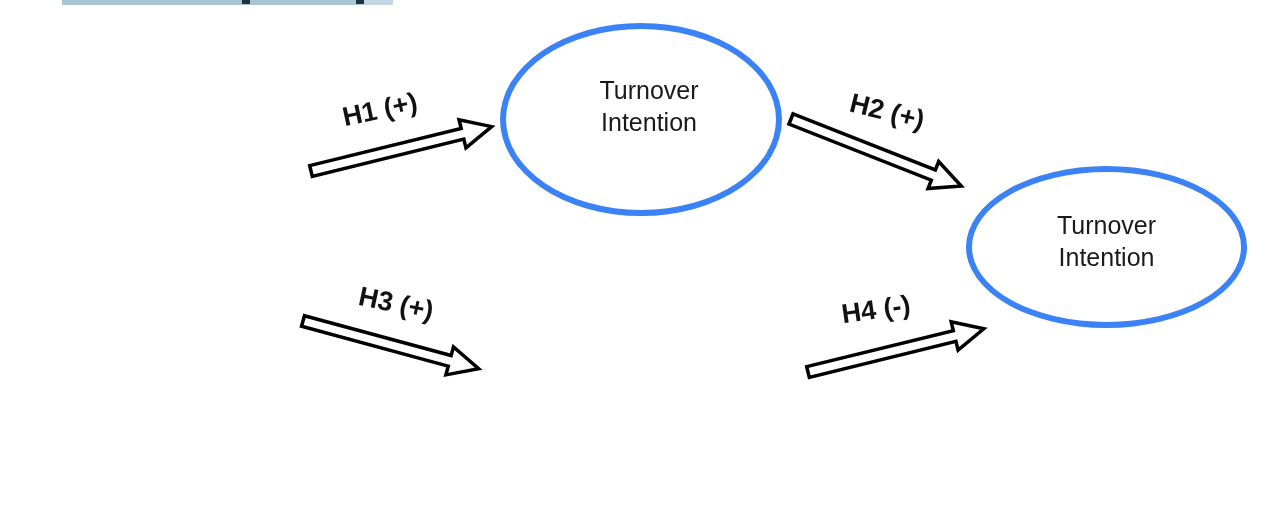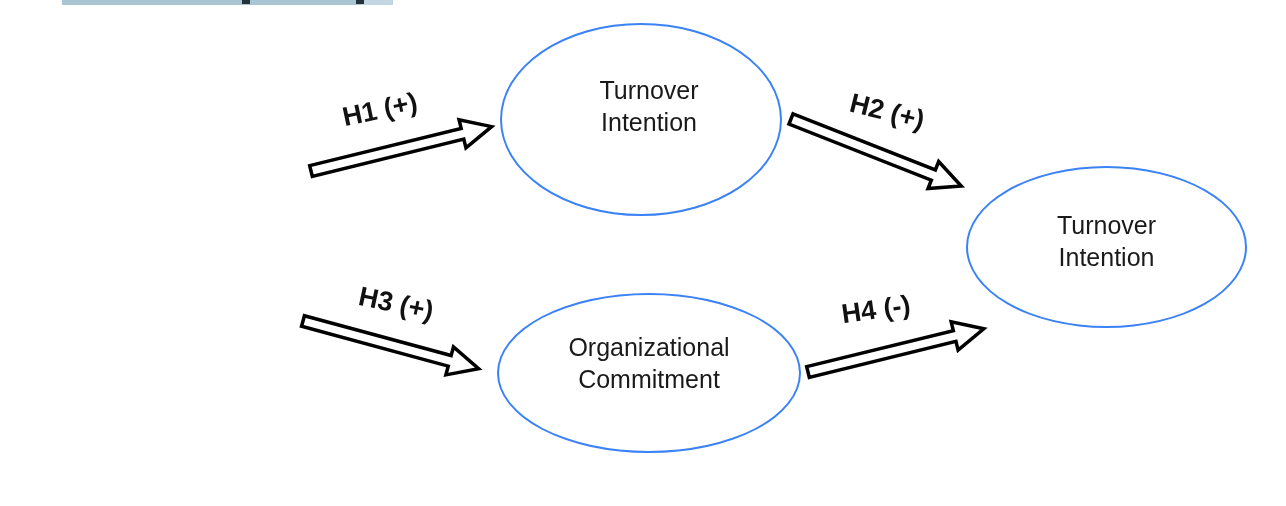--- a/index.html
+++ b/index.html
@@ -27,21 +27,21 @@
   .strip .m1 { left: 180px; }
   .strip .m2 { left: 294px; }
 
   
   svg.arrows { position: absolute; left: 0; top: 0; width: 1286px; height: 506px; }
   svg.arrows polygon { fill: #ffffff; stroke: #000000; stroke-width: 3.5; stroke-linejoin: miter; }
 
   
   .node {
     position: absolute;
-    border: 2px solid #3b82f6;
+    border: 6px solid #3b82f6;
     border-radius: 50%;
     background: #ffffff;
     display: flex; align-items: center; justify-content: center;
     box-sizing: border-box;
   }
   .node .nlabel {
     font-size: 25px; line-height: 1.28; text-align: center;
     transform: translateY(-12px);
   }
   .n1 { left: 38px;  top: 142px; width: 266px; height: 194px; }
@@ -86,23 +86,20 @@
       <polygon points="0,-5.5 152,-5.5 152,-14.5 182,0 152,14.5 152,5.5 0,5.5"></polygon>
     </g>
     <g transform="translate(808,372) rotate(-13.8)">
       <polygon points="0,-5.5 151,-5.5 151,-14.5 181,0 151,14.5 151,5.5 0,5.5"></polygon>
     </g>
   </svg>
 
   <div class="node n2">
     <span class="nlabel">Turnover Intention</span>
   </div>
-  <div class="node n3">
-    <span class="nlabel">Organizational Commitment</span>
-  </div>
   <div class="node n4">
     <span class="nlabel">Turnover Intention</span>
   </div>
 
   <div class="hlabel l1">H1 (+)</div>
   <div class="hlabel l2">H2 (+)</div>
   <div class="hlabel l3">H3 (+)</div>
   <div class="hlabel l4">H4 (-)</div>
 
 </div>

